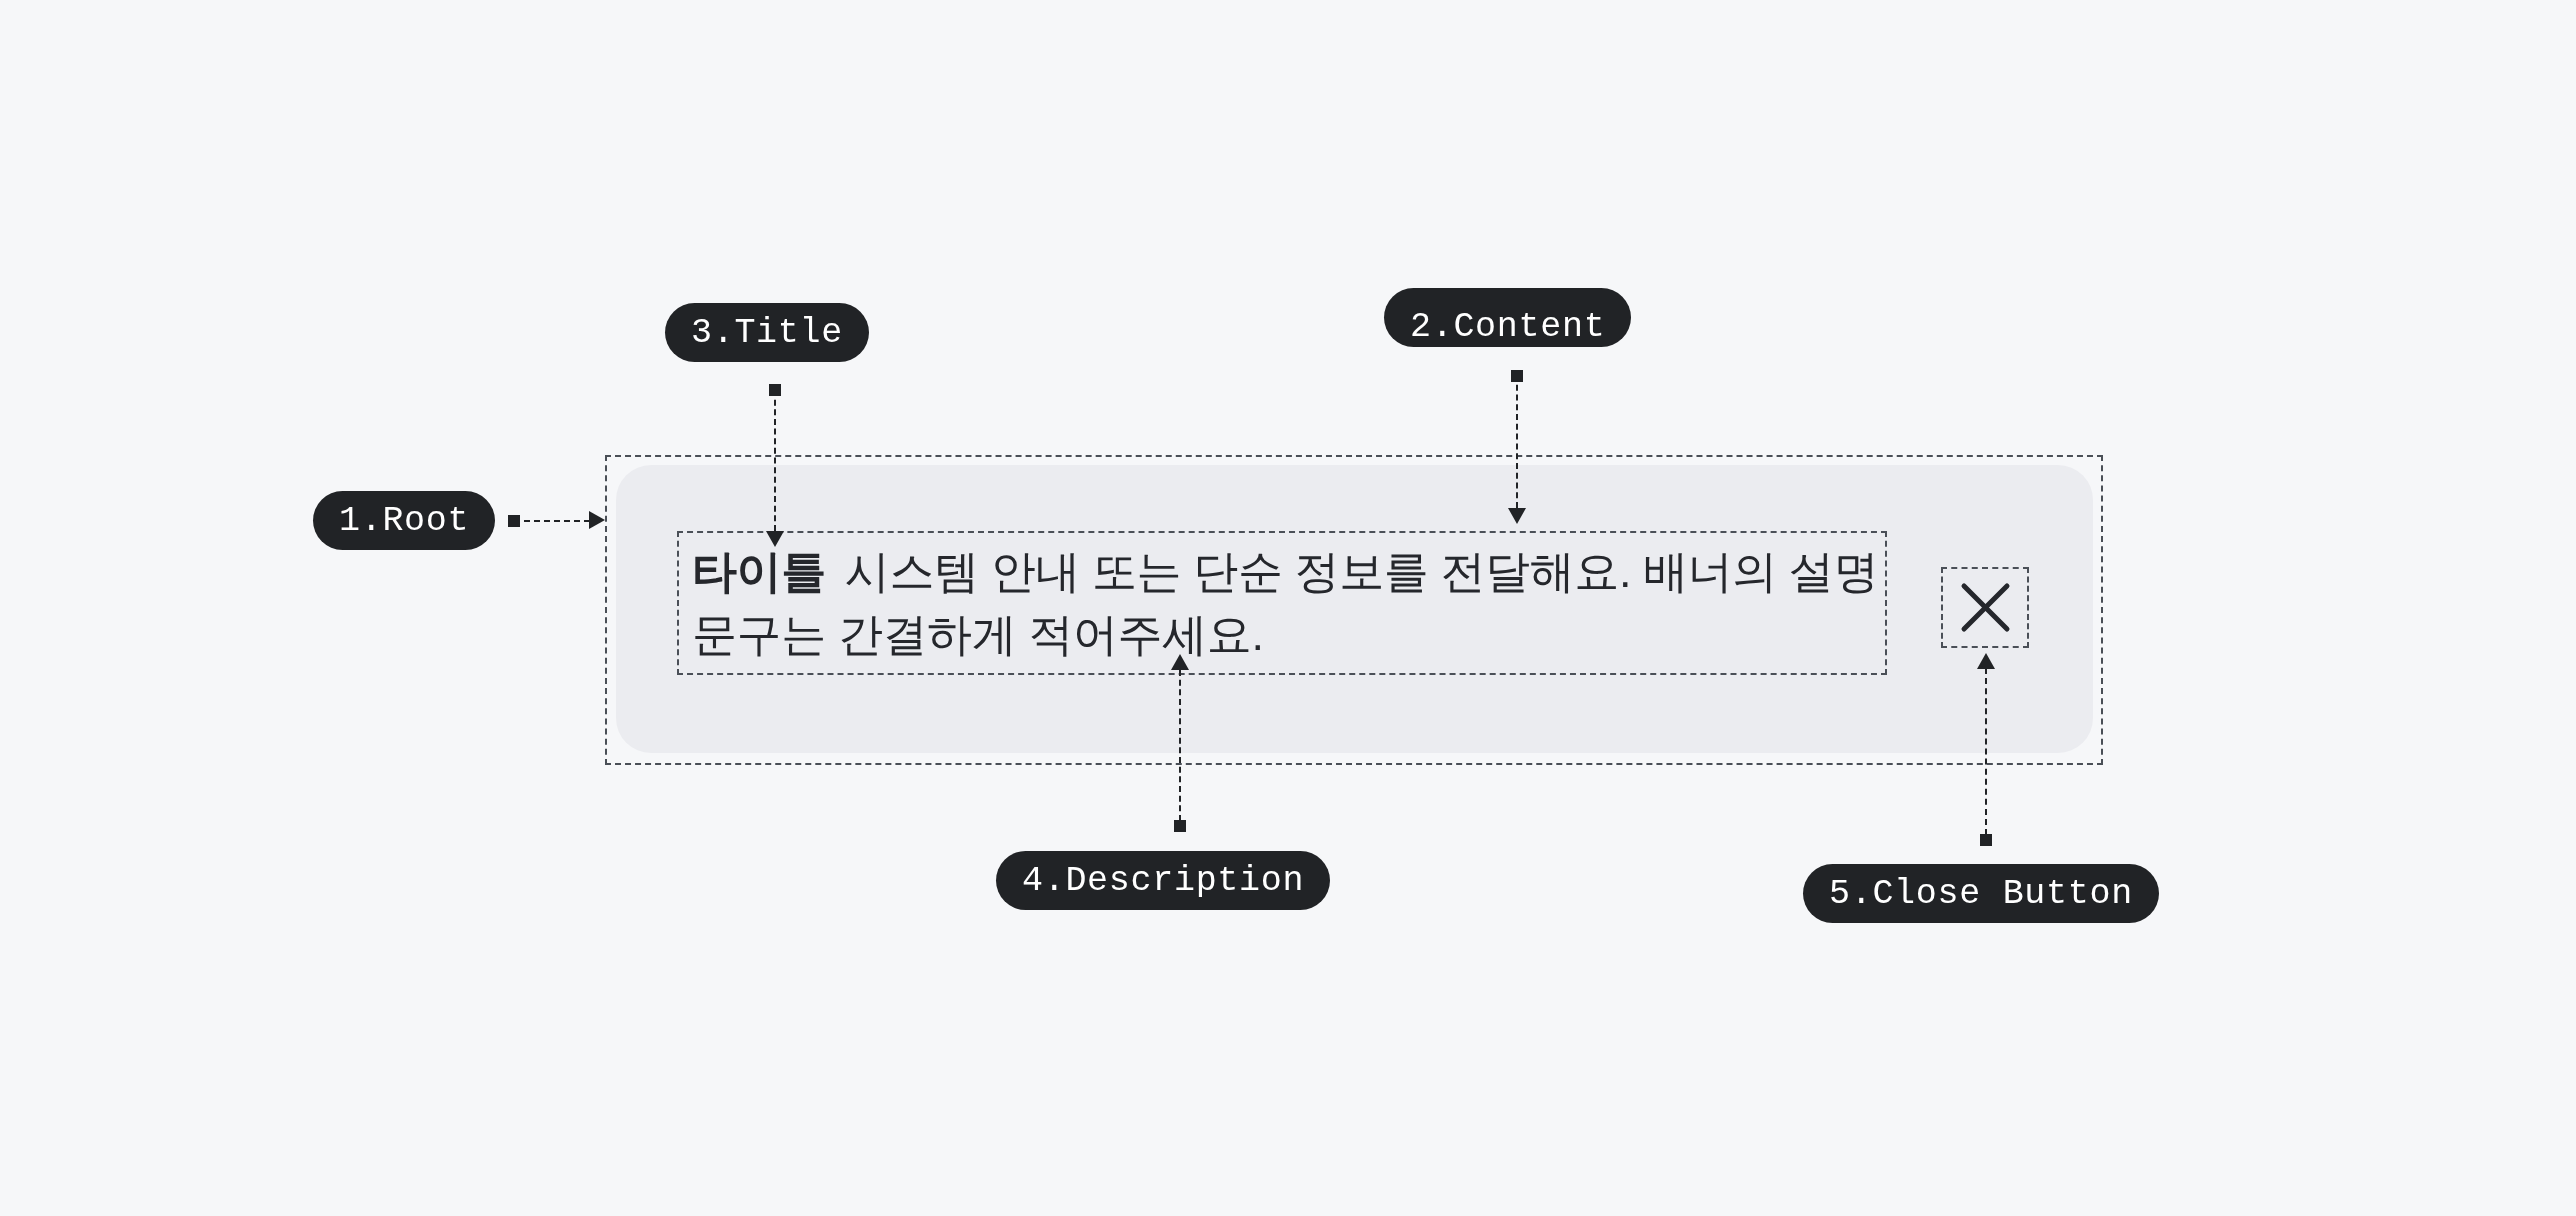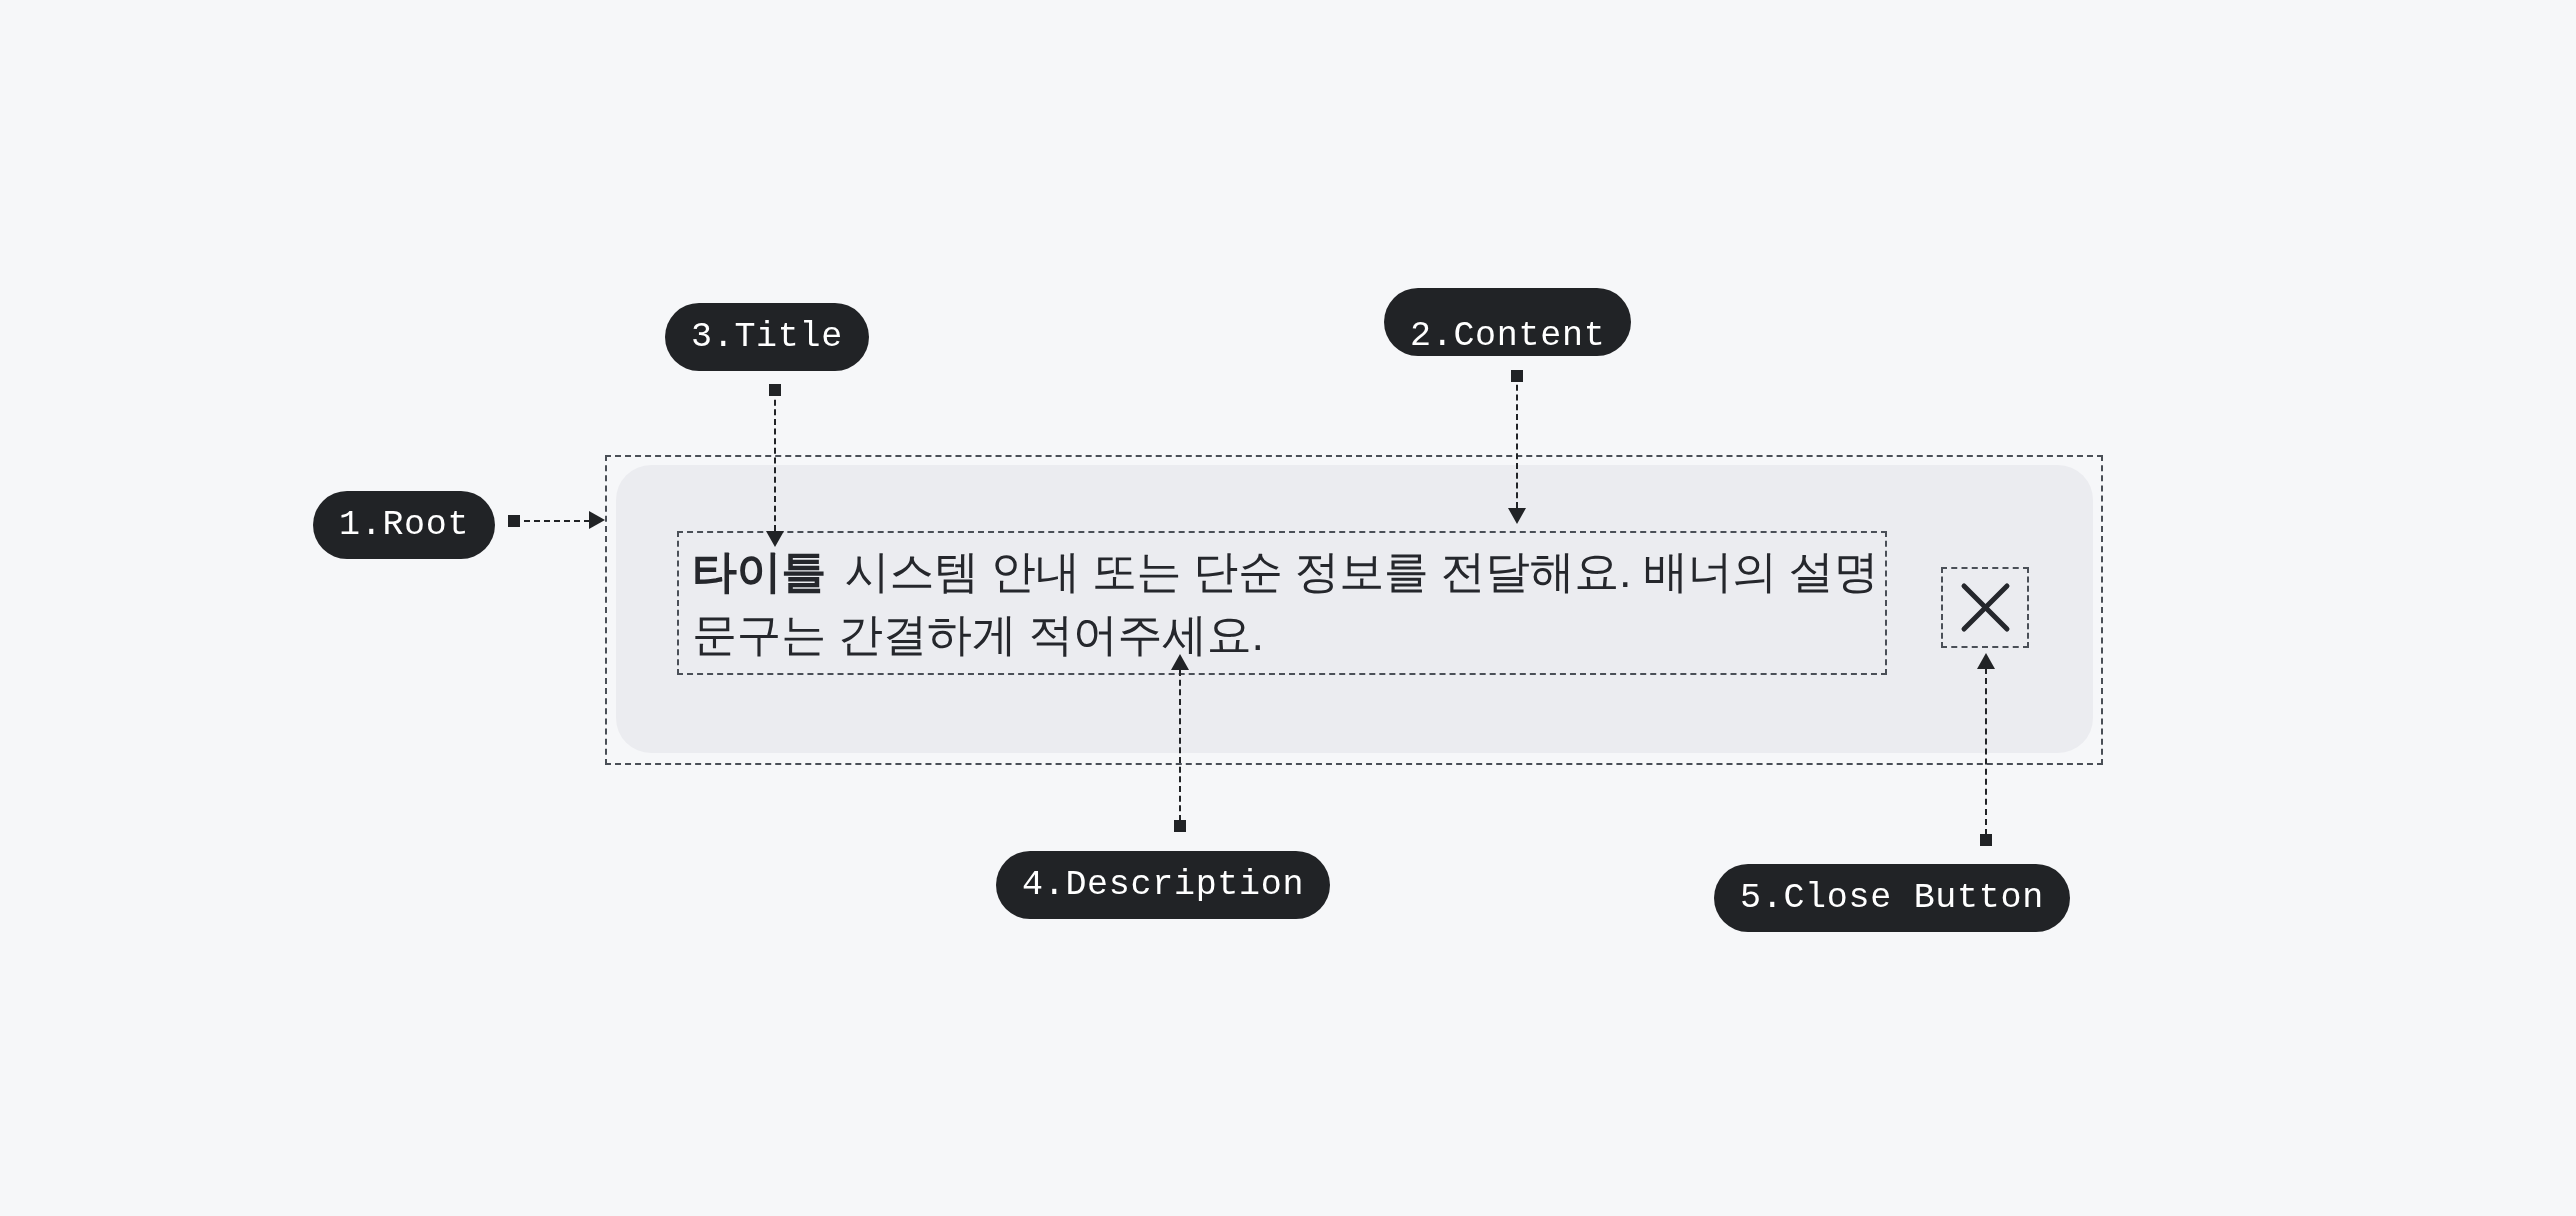--- a/index.html
+++ b/index.html
@@ -102,30 +102,30 @@
     background: #212326;
     color: #ffffff;
     font-family: "Liberation Mono", "DejaVu Sans Mono", monospace;
     font-size: 35px;
     letter-spacing: 0.7px;
     border-radius: 720px;
     display: flex;
     align-items: center;
     justify-content: center;
     padding: 0 26px;
-    height: 68px;
+    height: 59px;
     box-sizing: border-box;
     white-space: nowrap;
   }
 
   #badge-root     { left: 313px;  top: 491px; text-align: right; }
   #badge-content  { left: 1384px; top: 288px; align-items: flex-end; }
   #badge-title    { left: 665px;  top: 303px; }
   #badge-desc     { left: 996px; top: 851px; }
-  #badge-close    { left: 1714px; top: 864px; align-items: center; }
+  #badge-close    { left: 1803px; top: 864px; align-items: center; }
 
   
   .conn-line-h {
     position: absolute;
     border-top: 2.2px dashed #212326;
     height: 0;
   }
   .conn-line-v {
     position: absolute;
     border-left: 2.2px dashed #212326;

